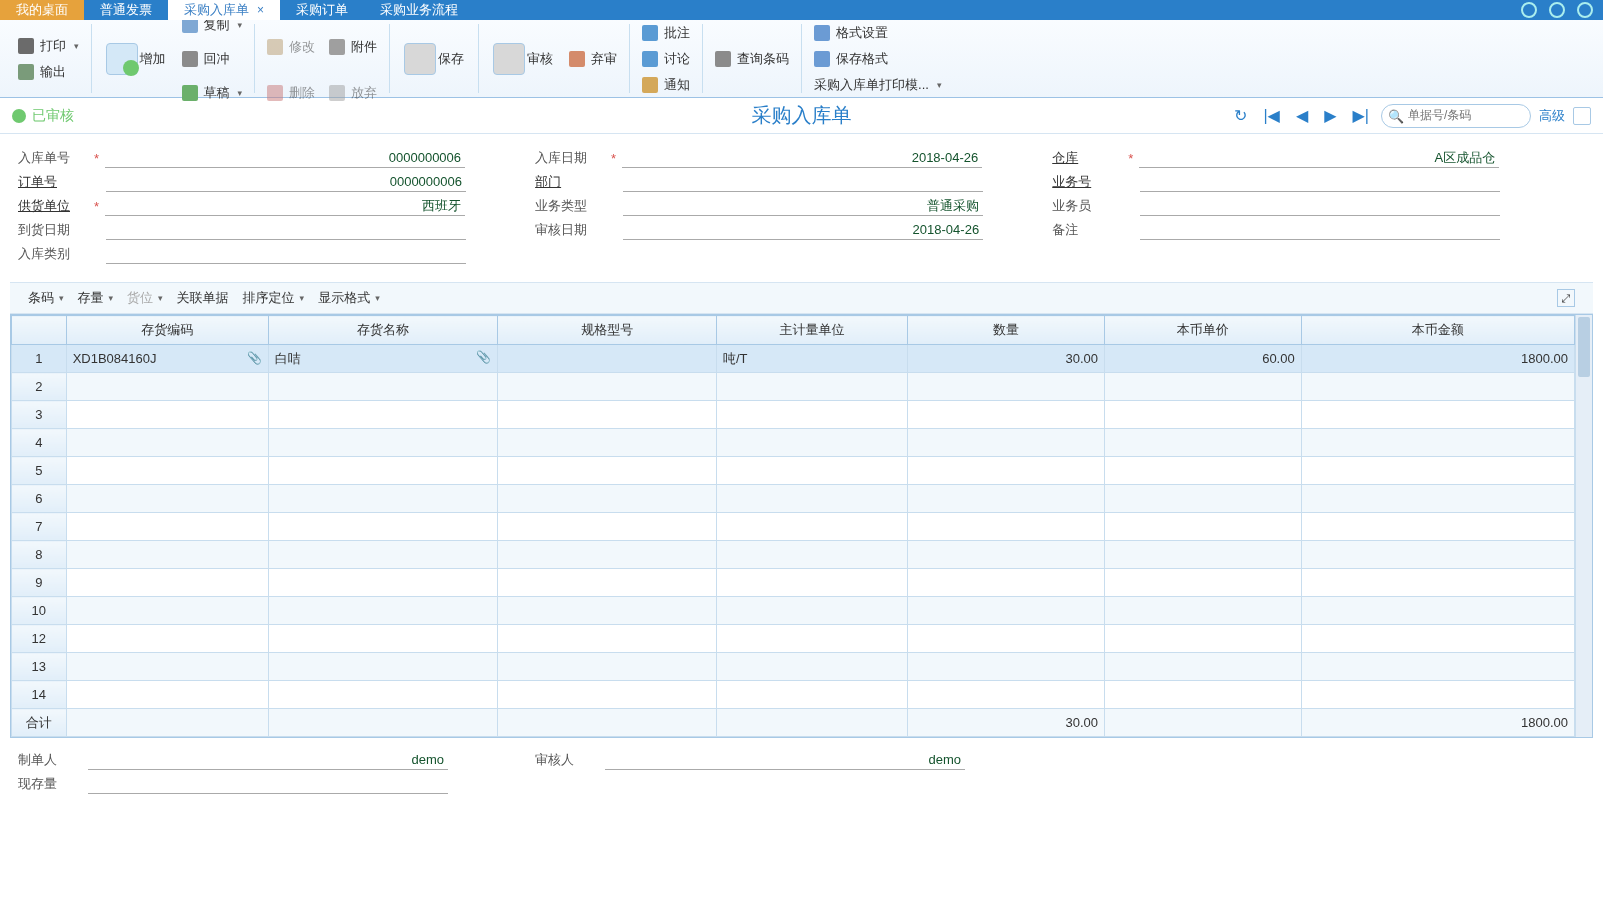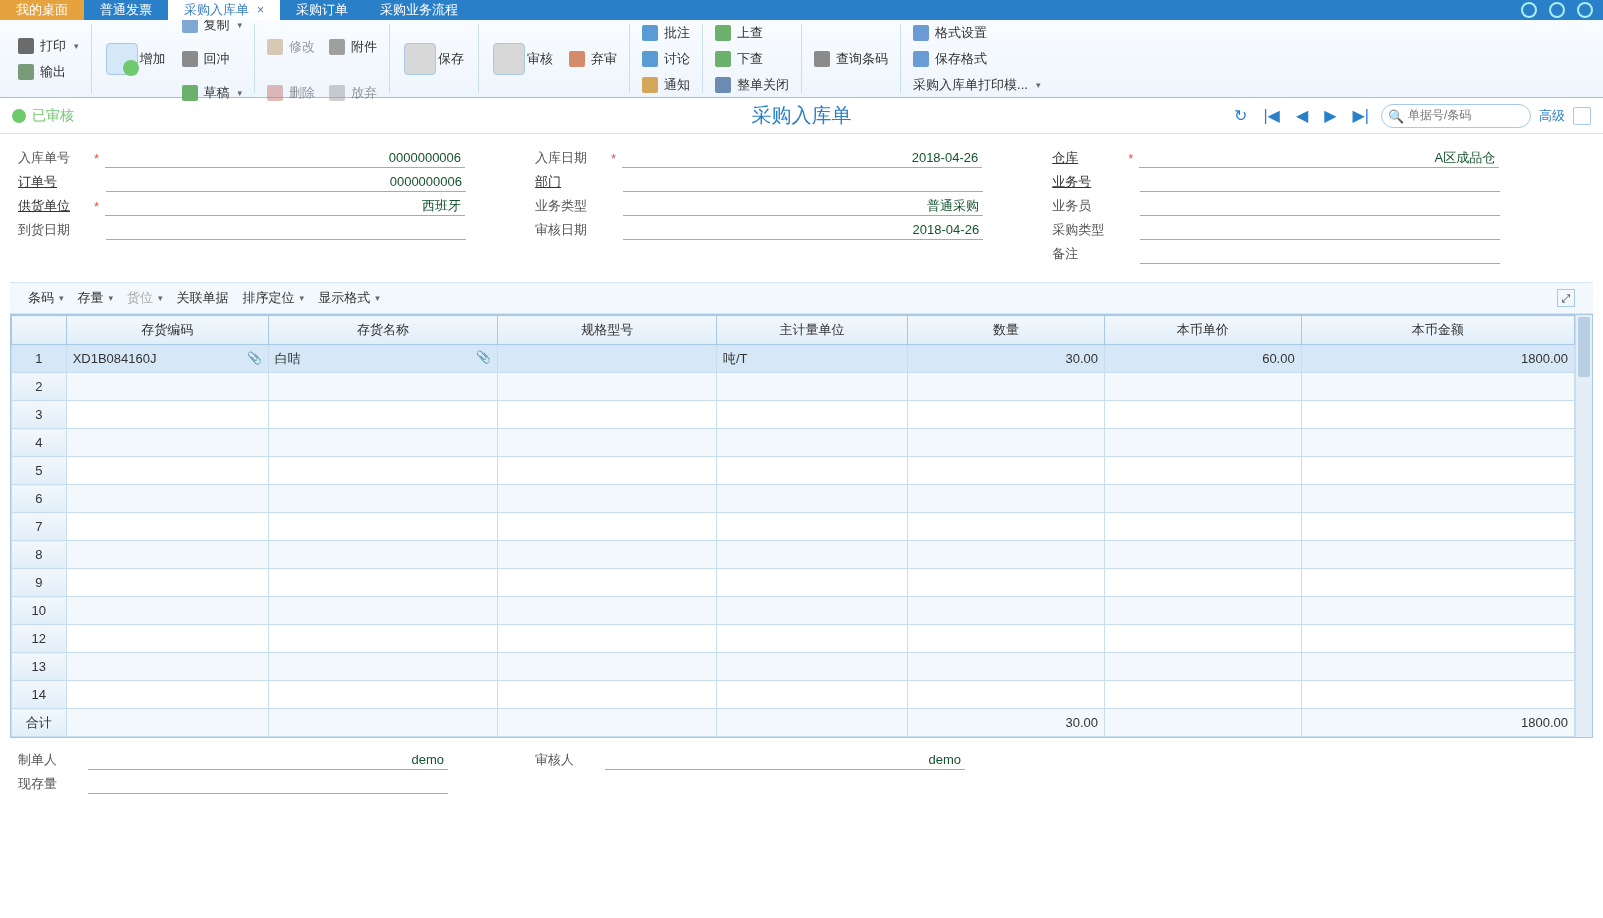--- a/index.html
+++ b/index.html
@@ -207,34 +207,20 @@
         <span class="icon-sm icon-discuss"></span>
         <span>讨论</span>
       </div>
     <div class="rbtn">
         <span class="icon-sm icon-notify"></span>
         <span>通知</span>
       </div>
   </div>
   <div class="ribbon-group">
     <div class="rbtn">
-        <span class="icon-sm icon-up"></span>
-        <span>上查</span>
-      </div>
-    <div class="rbtn">
-        <span class="icon-sm icon-down"></span>
-        <span>下查</span>
-      </div>
-    <div class="rbtn">
-        <span class="icon-sm icon-close-all"></span>
-        <span>整单关闭</span>
-      </div>
-  </div>
-  <div class="ribbon-group">
-    <div class="rbtn">
         <span class="icon-sm icon-query"></span>
         <span>查询条码</span>
       </div>
   </div>
   <div class="ribbon-group no-border">
     <div class="rbtn">
         <span class="icon-sm icon-format"></span>
         <span>格式设置</span>
       </div>
     <div class="rbtn">
@@ -282,20 +268,25 @@
     <div class="form-row">
         <span class="form-label underline">供货单位</span>
         <span class="required">*</span>
         <span class="form-value">西班牙</span>
       </div>
     <div class="form-row">
         <span class="form-label">到货日期</span>
         <span style="width:18px"></span>
         <span class="form-value"></span>
       </div>
+    <div class="form-row">
+        <span class="form-label">入库类别</span>
+        <span style="width:18px"></span>
+        <span class="form-value"></span>
+      </div>
   </div>
   <div class="form-col">
     <div class="form-row">
         <span class="form-label">入库日期</span>
         <span class="required">*</span>
         <span class="form-value">2018-04-26</span>
       </div>
     <div class="form-row">
         <span class="form-label underline">部门</span>
         <span style="width:18px"></span>
@@ -318,25 +309,20 @@
         <span class="required">*</span>
         <span class="form-value">A区成品仓</span>
       </div>
     <div class="form-row">
         <span class="form-label underline">业务号</span>
         <span style="width:18px"></span>
         <span class="form-value"></span>
       </div>
     <div class="form-row">
         <span class="form-label">业务员</span>
-        <span style="width:18px"></span>
-        <span class="form-value"></span>
-      </div>
-    <div class="form-row">
-        <span class="form-label">采购类型</span>
         <span style="width:18px"></span>
         <span class="form-value"></span>
       </div>
     <div class="form-row">
         <span class="form-label">备注</span>
         <span style="width:18px"></span>
         <span class="form-value"></span>
       </div>
   </div>
 </div>

